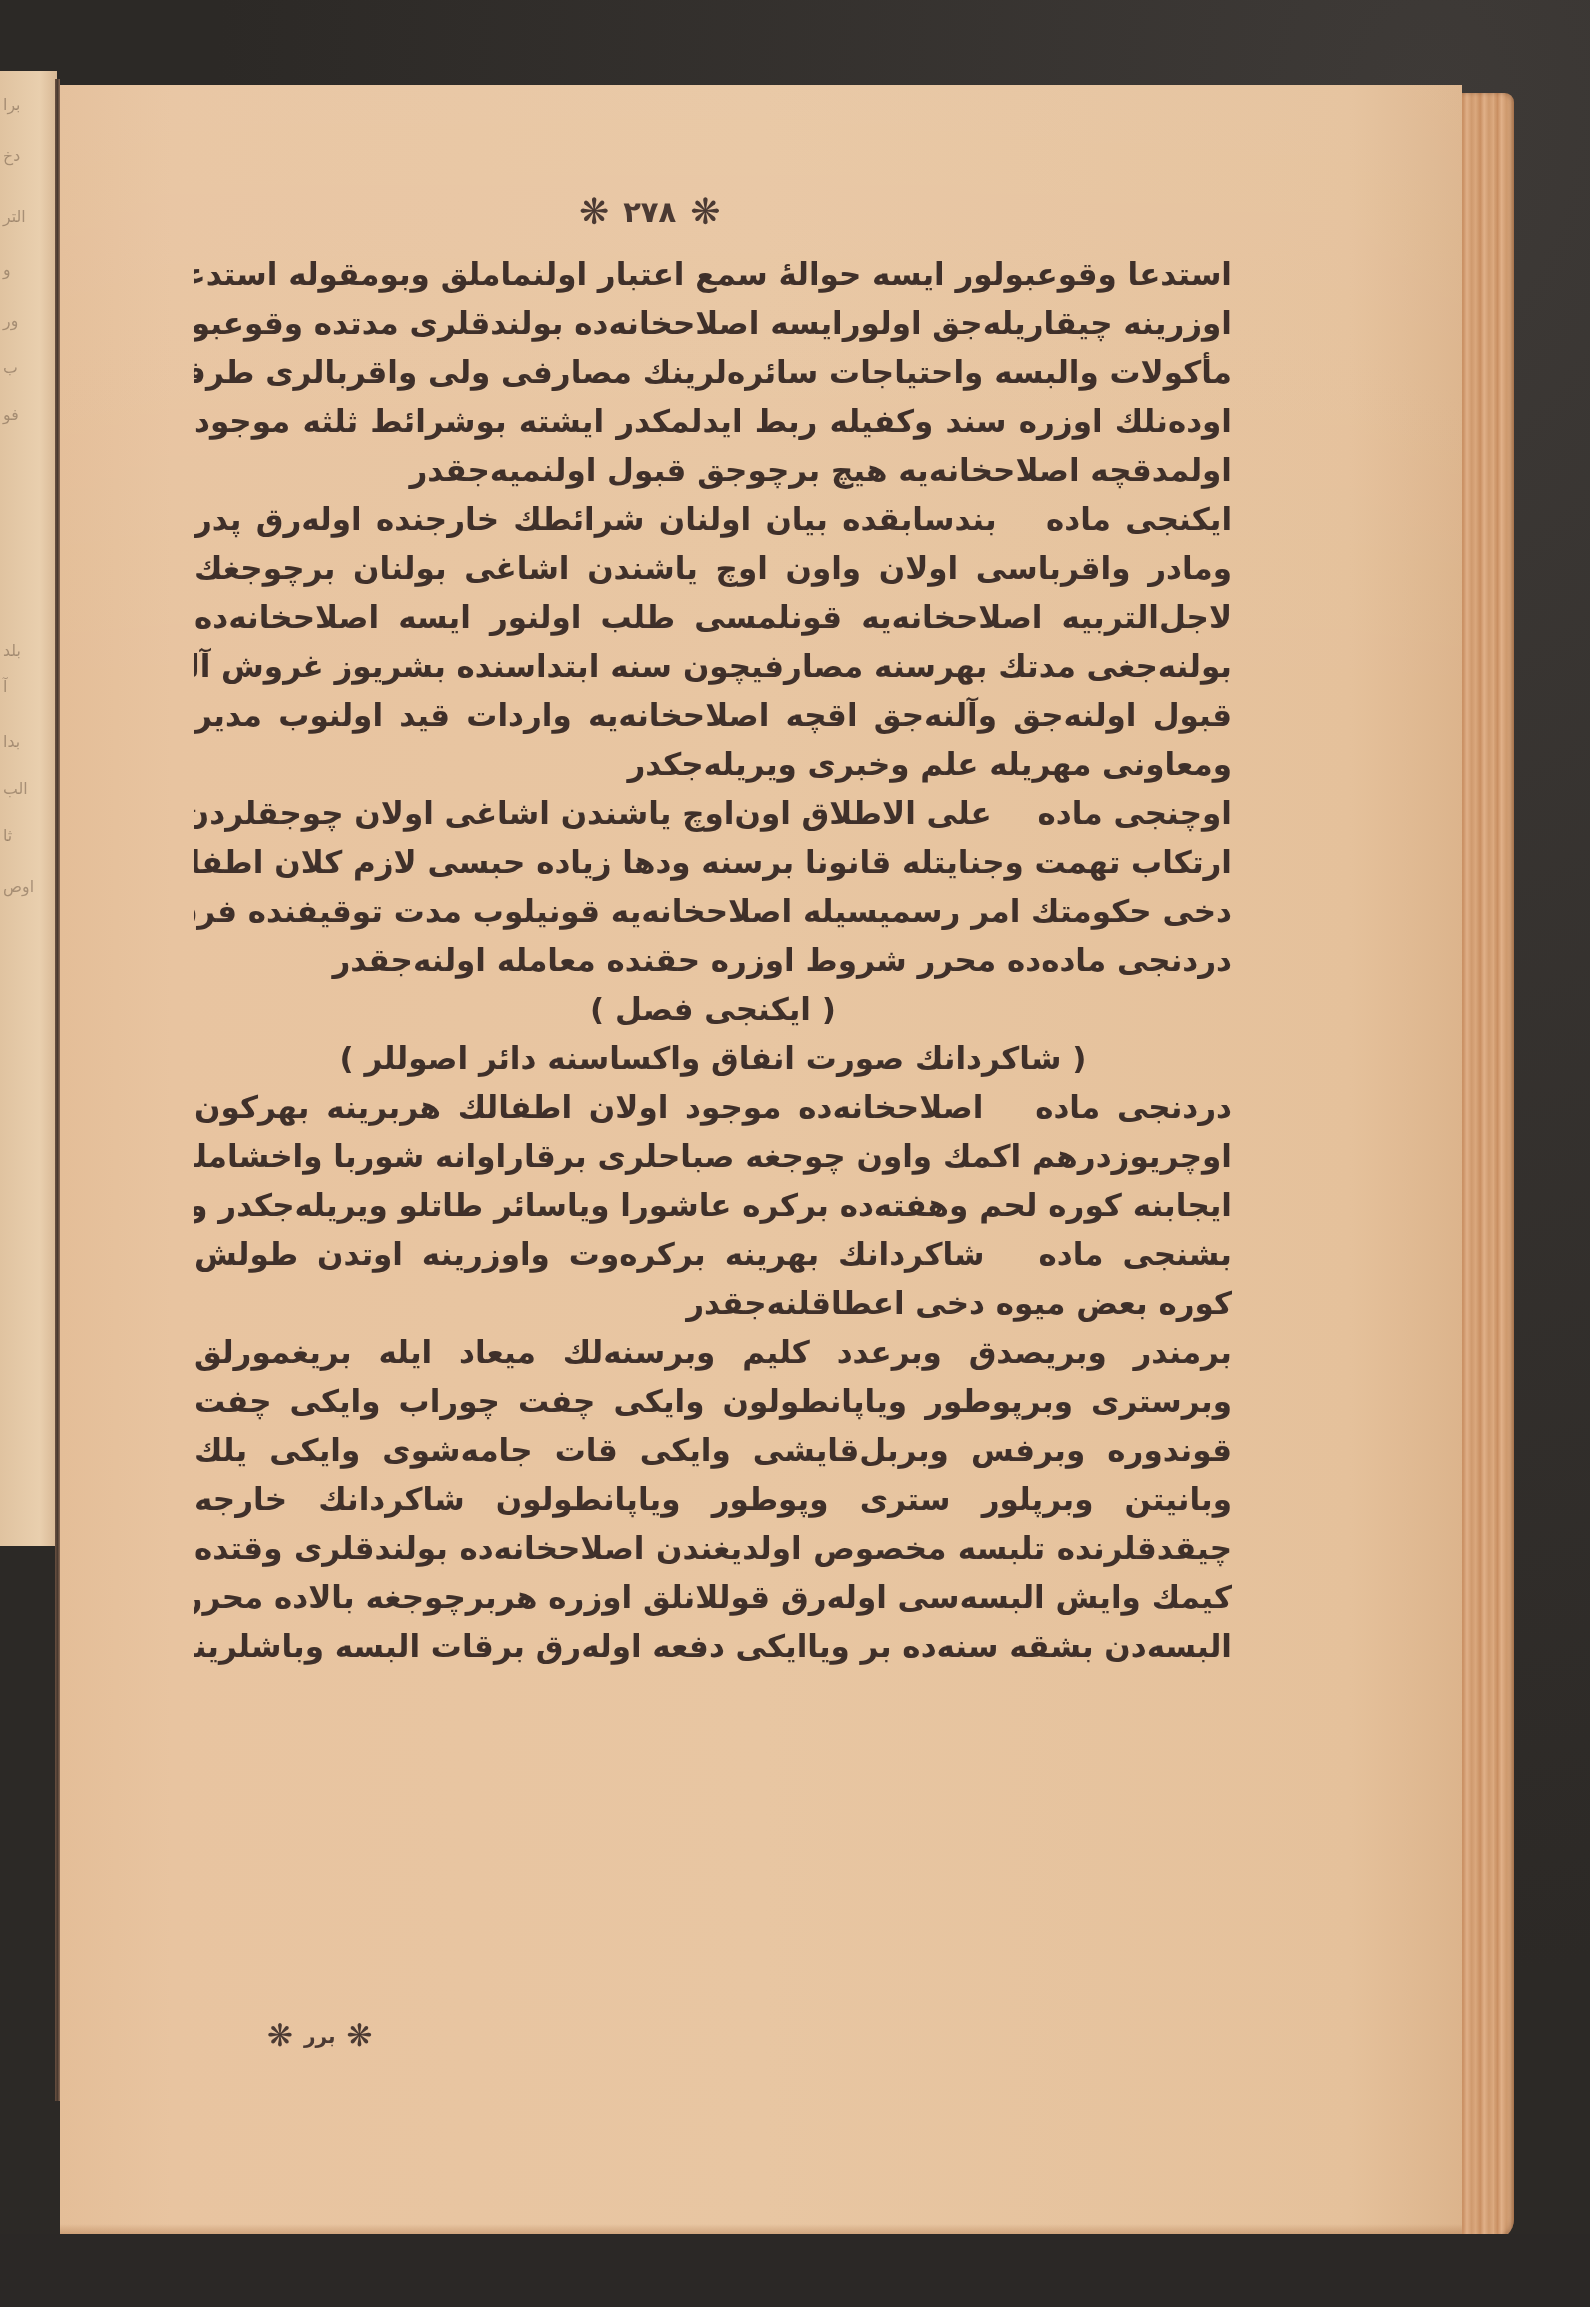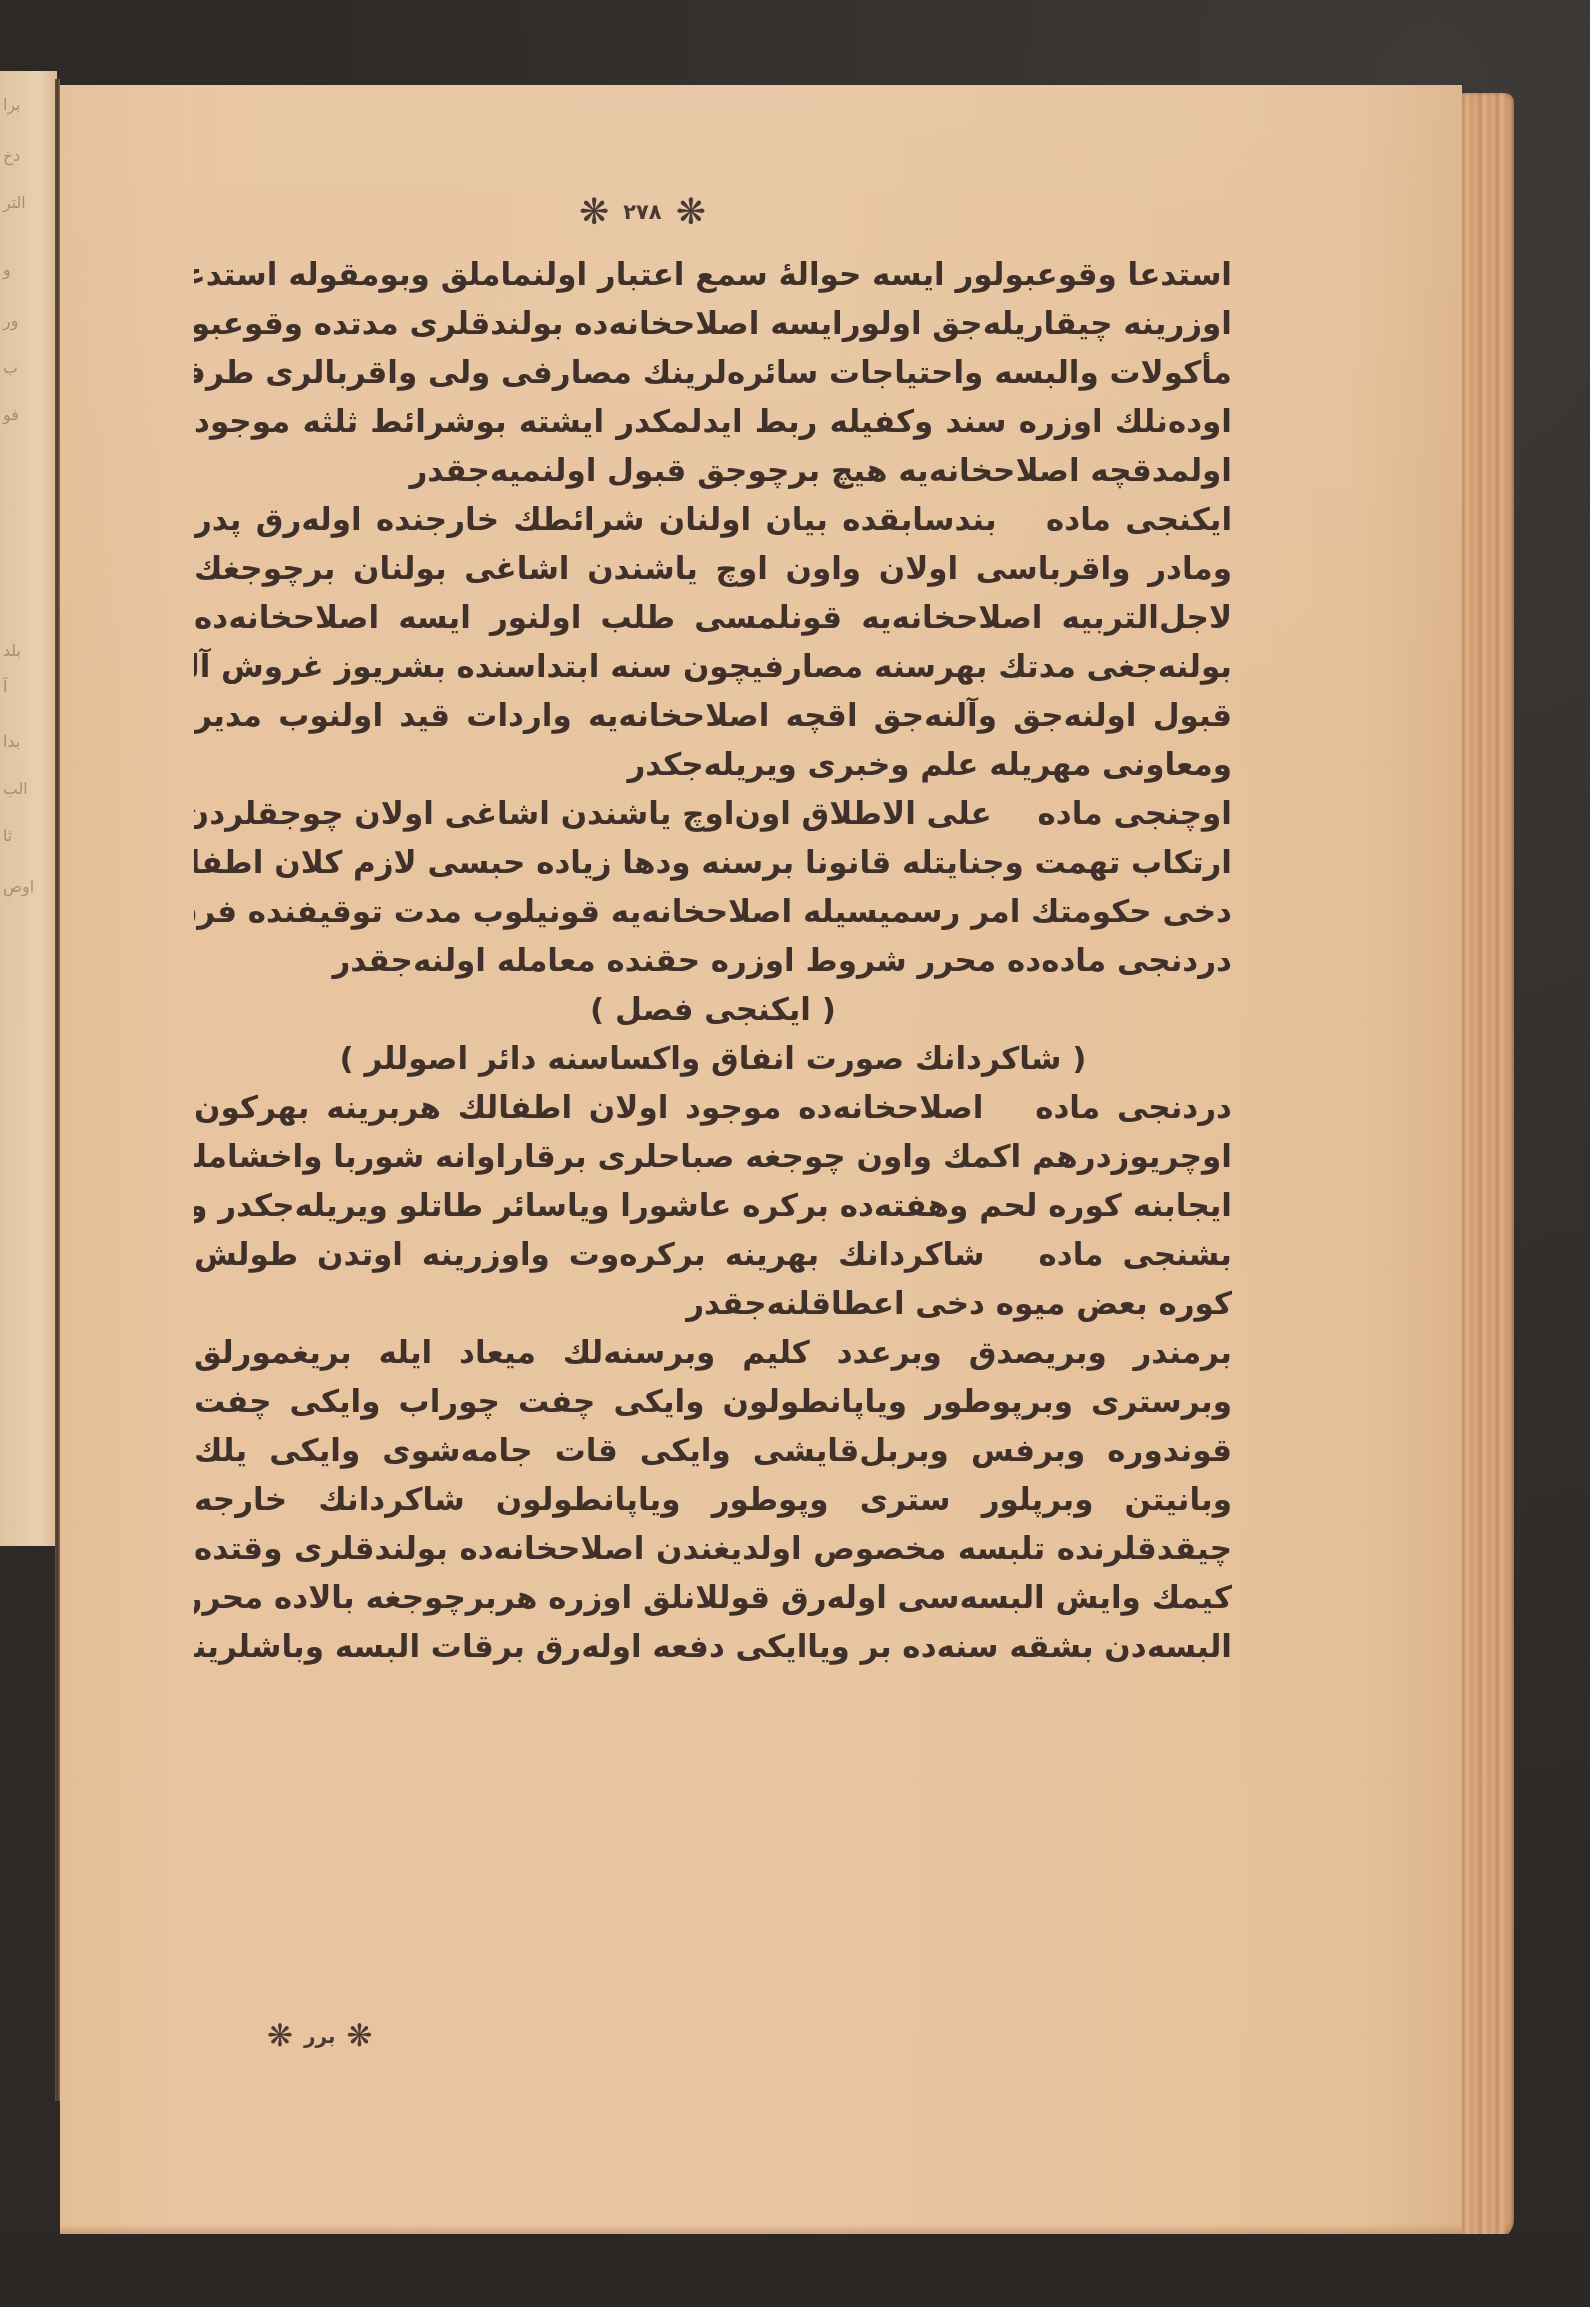--- a/index.html
+++ b/index.html
@@ -99,21 +99,21 @@
       gap: 14px;
       color: #4e3c32;
     }
     .ornament {
       font-size: 36px;
       line-height: 1;
       color: #4b3a33;
     }
     .page-number {
       font-family: "DejaVu Sans", sans-serif;
-      font-size: 21px;
+      font-size: 29px;
       font-weight: bold;
       color: #4b3a33;
       direction: rtl;
     }
     
     .text-block {
       position: absolute;
       left: 134px;
       top: 165px;
       width: 1038px;
@@ -169,21 +169,21 @@
     }
   </style>
 </head>
 <body>
 
 <div class="backdrop"></div>
 
 <div class="left-page">
   <span class="ghost-text" style="top:23.6px">برا</span>
   <span class="ghost-text" style="top:75px">دخ</span>
-  <span class="ghost-text" style="top:122px">التر</span>
+  <span class="ghost-text" style="top:136px">التر</span>
   <span class="ghost-text" style="top:189px">و</span>
   <span class="ghost-text" style="top:240px">ور</span>
   <span class="ghost-text" style="top:287px">ب</span>
   <span class="ghost-text" style="top:334px">فو</span>
   <span class="ghost-text" style="top:570px">بلد</span>
   <span class="ghost-text" style="top:606px">آ</span>
   <span class="ghost-text" style="top:661px">بدا</span>
   <span class="ghost-text" style="top:708px">الب</span>
   <span class="ghost-text" style="top:755px">ثا</span>
   <span class="ghost-text" style="top:806px">اوص</span>

